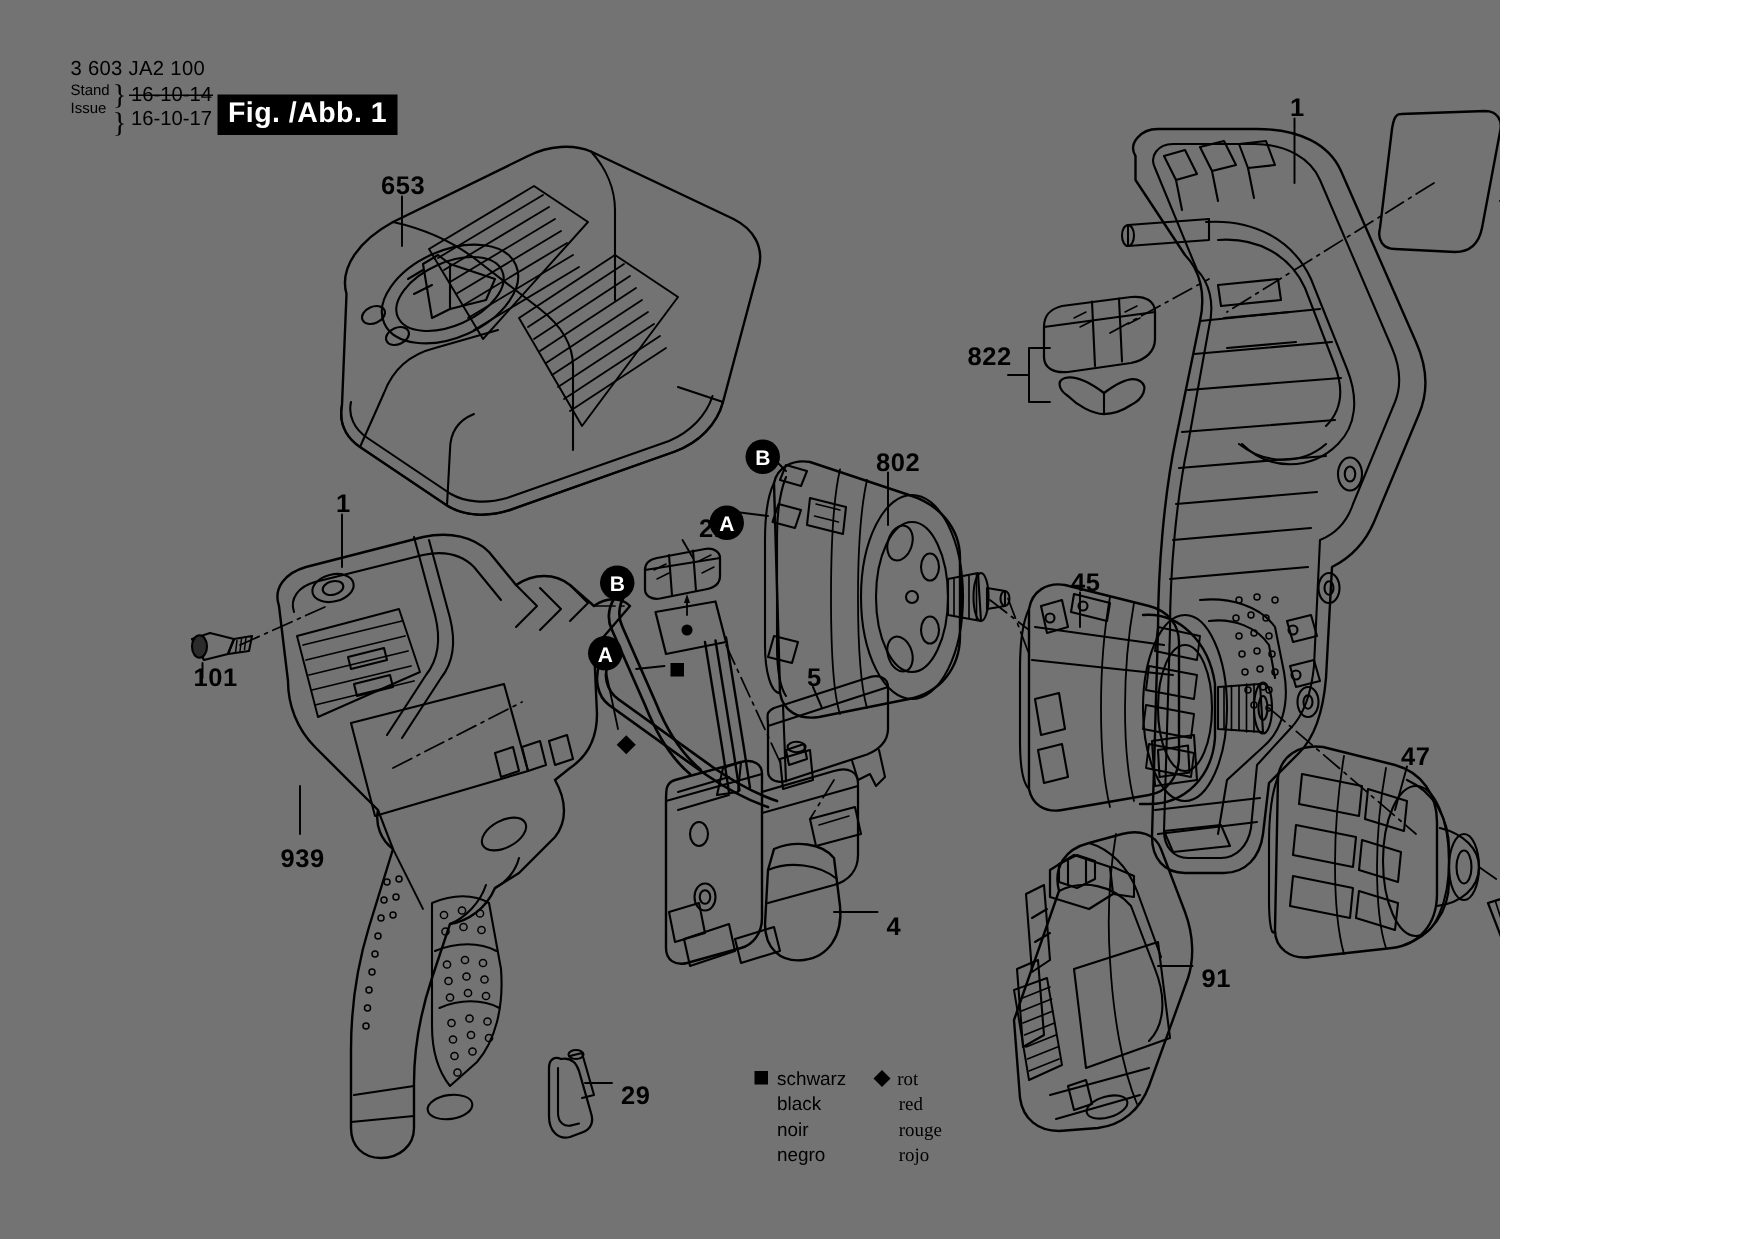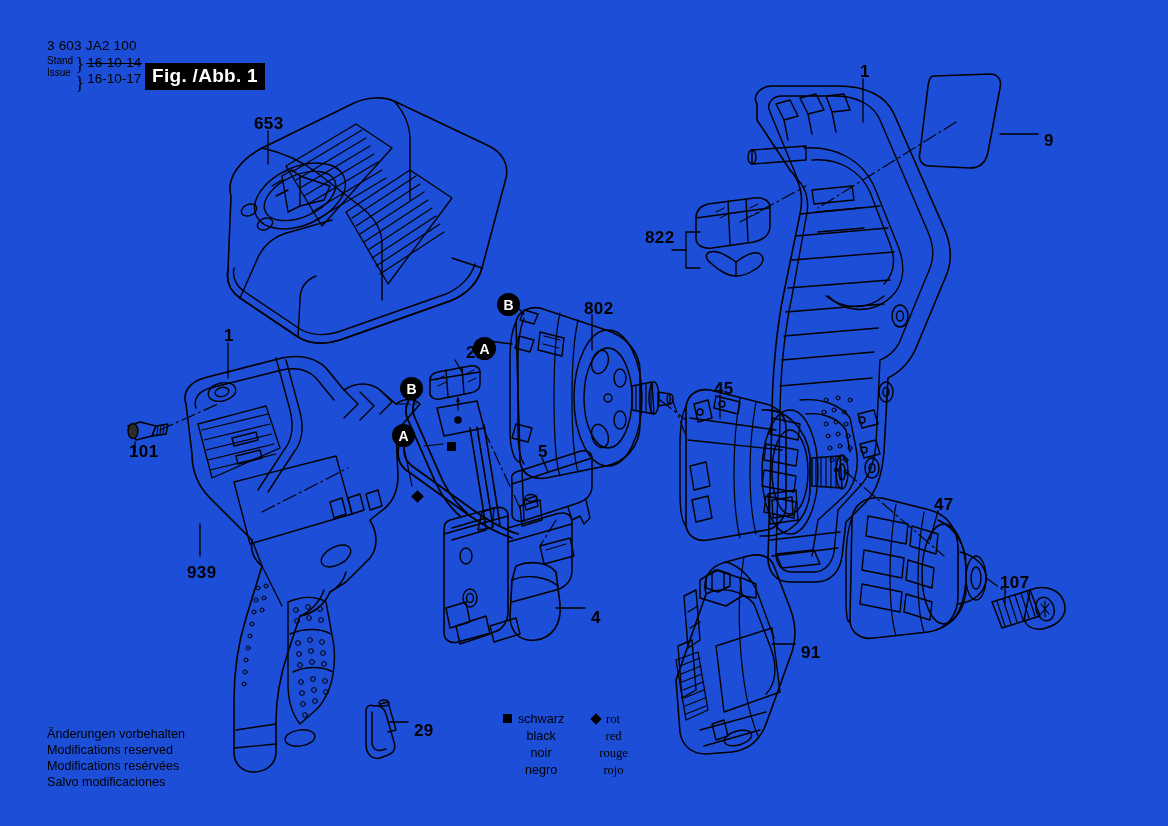--- a/index.html
+++ b/index.html
@@ -4,23 +4,23 @@
 <title>Exploded Parts Diagram</title>
 <style>
   html,body{margin:0;padding:0;background:#ffffff;}
   body{
     font-family:"Liberation Sans","DejaVu Sans",sans-serif;
     color:#000;
     -webkit-font-smoothing:antialiased;
   }
   #sheet{
     position:relative;
-    width:1168px;
+    width:1000px;
     height:826px;
-    background:#1d4ed8;
+    background:#737373;
     overflow:hidden;
   }
   
   #header{
     position:absolute;
     left:47px; top:38px;
     line-height:1.12;
   }
   .hdr-code{
     font-size:13.5px;
@@ -77,21 +77,21 @@
     white-space:nowrap;
   }
   
   #legend{
     position:absolute;
     left:503px; top:711px;
     font-size:12.6px;
     line-height:1.34;
   }
   #legend table{border-collapse:collapse;}
-  #legend td{padding:0 0 0 0;vertical-align:top;white-space:nowrap;text-align:center;}
+  #legend td{padding:0 0 0 0;vertical-align:top;white-space:nowrap;}
   #legend td.c2{padding-left:20px;font-family:Liberation Serif, serif;}
   .sym{
     display:inline-block;
     width:9px;height:9px;
     background:#000;
     margin-right:6px;
     vertical-align:middle;
     position:relative;
     top:-1px;
   }
@@ -745,26 +745,20 @@
   <div class="callout" style="left:414px;top:721px;">29</div>
 
   <div class="abmark" style="left:497px;top:293px;">B</div>
   <div class="abmark" style="left:473px;top:337px;">A</div>
   <div class="abmark" style="left:400px;top:377px;">B</div>
   <div class="abmark" style="left:392px;top:424px;">A</div>
 
   <div class="wiremark sq" style="left:447px;top:442px;"></div>
   <div class="wiremark di" style="left:413px;top:492px;"></div>
 
-  <div id="disclaimer">
-    <div>Änderungen vorbehalten</div>
-    <div>Modifications reserved</div>
-    <div>Modifications resérvées</div>
-    <div>Salvo modificaciones</div>
-  </div>
 
   <div id="legend">
     <table>
       <tbody>
           <tr>
         <td>
           <span class="sym"></span><span>schwarz</span>
         </td>
         <td class="c2">
           <span class="sym diamond"></span><span>rot</span>

